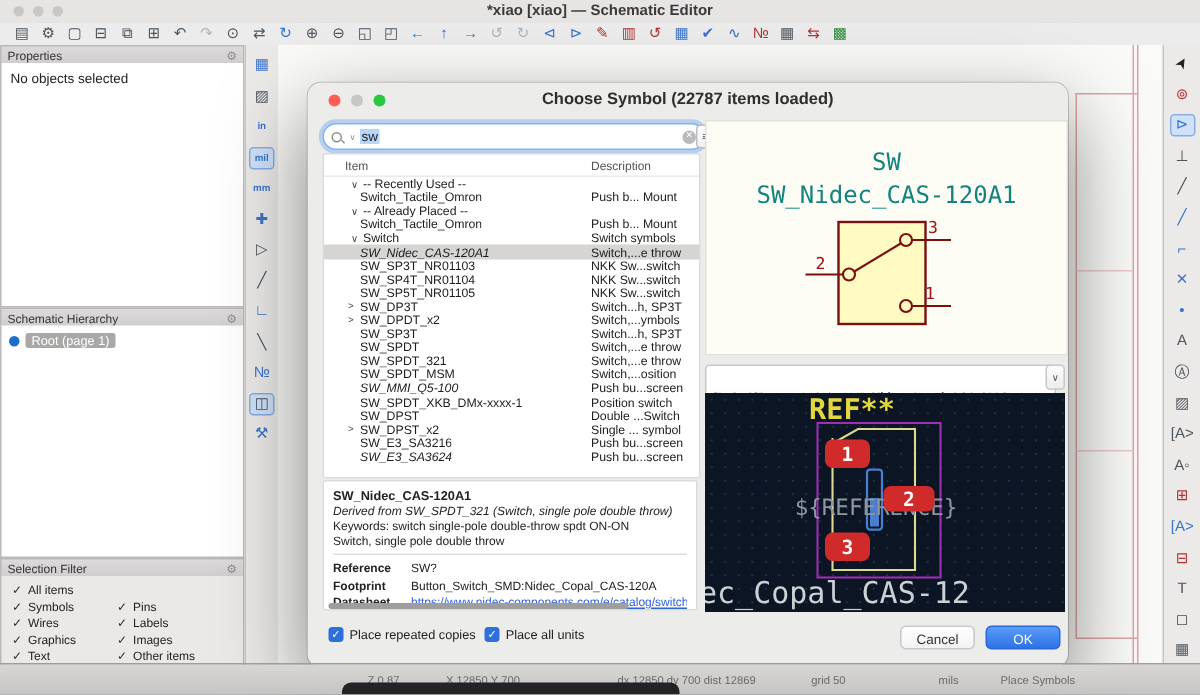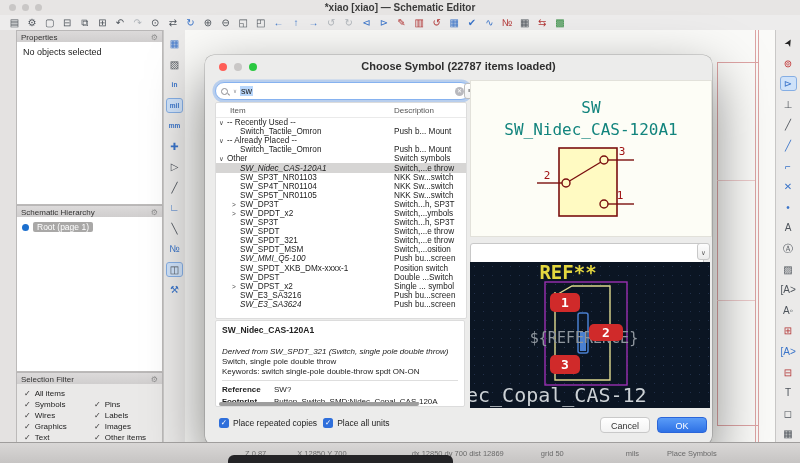--- a/index.html
+++ b/index.html
@@ -21,21 +21,21 @@
   .tsel{background:#cfe2f9;outline:1px solid #85aee4;border-radius:2px;}
   
   .ltb{position:absolute;left:163px;top:30px;width:21px;bottom:20px;background:#ebeae9;
        border-left:1px solid #c9c8c7;border-right:1px solid #c9c8c7;display:flex;flex-direction:column;
        align-items:center;padding-top:7px;gap:7.5px;font-size:10px;}
   .rtb{position:absolute;right:0;top:30px;width:24px;bottom:20px;background:#ebeae9;border-left:1px solid #c9c8c7;
        display:flex;flex-direction:column;align-items:center;padding-top:6px;gap:7.6px;font-size:10px;}
   .rtb .ti,.ltb .ti{width:15px;}
   
   .panels{position:absolute;left:0;top:30px;width:163px;bottom:20px;background:#e4e2e1;}
-  .panel{position:absolute;left:0;right:0;margin-left:16px;}
+  .panel{position:absolute;left:0;right:0;}
   .phead{height:12px;background:linear-gradient(#dcdada,#cfcdcd);border:1px solid #b9b7b7;
          font-size:8px;color:#333;display:flex;align-items:center;justify-content:space-between;padding:0 4px;}
   .pgear{color:#909090;font-size:8px;}
   .pbody{position:absolute;left:0;right:0;top:12px;bottom:0;background:#fff;border:1px solid #bcbab9;border-top:none;}
   .p-props{top:0;height:175px;}
   .p-hier{top:175px;height:167px;}
   .p-filter{top:342px;height:84px;}
   .noobj{font-size:9px;color:#222;padding:5px 6px;}
   .hier-row{display:flex;align-items:center;gap:4px;margin:5px 5px;font-size:8.5px;}
   .hdot{width:7px;height:7px;border-radius:50%;background:#1c6fce;flex:none;}
@@ -73,32 +73,32 @@
   .schev{font-size:5.5px;color:#8e8e93;}
   .sval{background:#b8d6fb;padding:0 1px;}
   .clr{margin-left:auto;width:9px;height:9px;border-radius:50%;background:#b9b9be;color:#fff;
        font-size:6px;line-height:9px;text-align:center;flex:none;}
   .filterbtn{position:absolute;left:259px;top:28px;width:15px;height:14px;border:1px solid #bdbdbd;border-radius:3px;
              background:linear-gradient(#fff,#f1f1f1);font-size:7.5px;color:#444;text-align:center;line-height:14px;}
   .listwrap{position:absolute;left:10px;top:47px;width:250px;height:215px;background:#fff;
             border:1px solid #dcdcdc;border-radius:2px;overflow:hidden;}
   .cols{height:14px;border-bottom:1px solid #eaeaea;position:relative;font-size:8px;color:#555;}
   .cols .c1{position:absolute;left:14px;top:3px;} .cols .c2{position:absolute;left:178px;top:3px;}
-  .trow{position:relative;height:9.1px;display:flex;align-items:center;padding-left:3px;font-size:8.2px;
+  .trow{position:relative;height:9.1px;display:flex;align-items:center;padding-left:18px;font-size:8.2px;
         color:#1c1c1c;white-space:nowrap;}
   .trow.child{padding-left:16px;}
   .chev{width:8px;font-size:6.5px;color:#444;flex:none;}
   .tlbl{overflow:hidden;}
   .ital .tlbl{font-style:italic;}
   .tdesc{position:absolute;left:178px;width:70px;overflow:hidden;}
   .sel{background:#d6d5d4;}
   .details{position:absolute;left:10px;top:265px;width:250px;height:87px;background:#fff;border:1px solid #dcdcdc;
            border-radius:2px;padding:4px 6px;font-size:8px;color:#222;box-sizing:border-box;overflow:hidden;}
   .dname{font-weight:bold;font-size:8.5px;}
-  .dder{font-style:italic;margin-top:12px;}
+  .dder{font-style:italic;margin-top:1px;}
   .dline{margin-top:1px;}
   .dhr{border:none;border-top:1px solid #dedede;margin:4px 0;}
   .frow{display:flex;margin-top:2.5px;white-space:nowrap;}
   .flab{width:52px;font-weight:bold;flex:none;}
   .fval{overflow:hidden;}
   .link{color:#2e62d9;text-decoration:underline;}
   .dscroll{position:absolute;left:14px;top:347px;width:200px;height:4px;background:#9e9e9e;border-radius:2px;}
   .cbar{position:absolute;left:14px;top:363px;display:flex;gap:6px;font-size:8.5px;color:#222;align-items:center;}
   .cbrow{display:flex;align-items:center;gap:4px;}
   .cb{width:10px;height:10px;background:#2f6fdb;border-radius:2.5px;color:#fff;font-size:7.5px;
@@ -322,21 +322,21 @@
           <span class="tlbl">-- Already Placed --</span>
           <span class="tdesc"></span>
         </div>
         <div class="trow child">
           <span class="chev"></span>
           <span class="tlbl">Switch_Tactile_Omron</span>
           <span class="tdesc">Push b... Mount</span>
         </div>
         <div class="trow">
           <span class="chev">∨</span>
-          <span class="tlbl">Other</span>
+          <span class="tlbl">Switch</span>
           <span class="tdesc">Switch symbols</span>
         </div>
         <div class="trow sel child ital">
           <span class="chev"></span>
           <span class="tlbl">SW_Nidec_CAS-120A1</span>
           <span class="tdesc">Switch,...e throw</span>
         </div>
         <div class="trow child">
           <span class="chev"></span>
           <span class="tlbl">SW_SP3T_NR01103</span>
@@ -410,22 +410,22 @@
         <div class="trow child ital">
           <span class="chev"></span>
           <span class="tlbl">SW_E3_SA3624</span>
           <span class="tdesc">Push bu...screen</span>
         </div>
     </div>
 
     <div class="details">
       <div class="dname">SW_Nidec_CAS-120A1</div>
       <div class="dder">Derived from SW_SPDT_321 (Switch, single pole double throw)</div>
+      <div class="dline">Keywords: switch single-pole double-throw spdt ON-ON</div>
       <div class="dline">Switch, single pole double throw</div>
-      <div class="dline">Keywords: switch single-pole double-throw spdt ON-ON</div>
       <hr class="dhr">
       <div class="frow">
           <span class="flab">Reference</span>
           <span class="fval">SW?</span>
         </div>
         <div class="frow">
           <span class="flab">Footprint</span>
           <span class="fval">Button_Switch_SMD:Nidec_Copal_CAS-120A</span>
         </div>
         <div class="frow">

